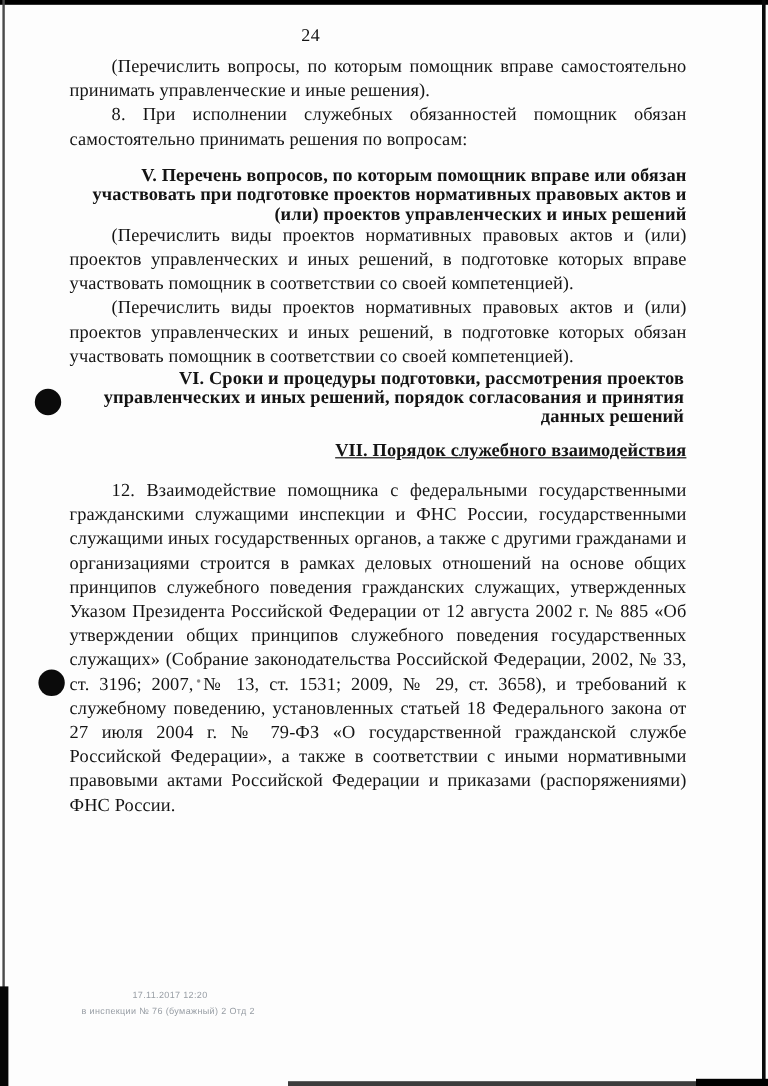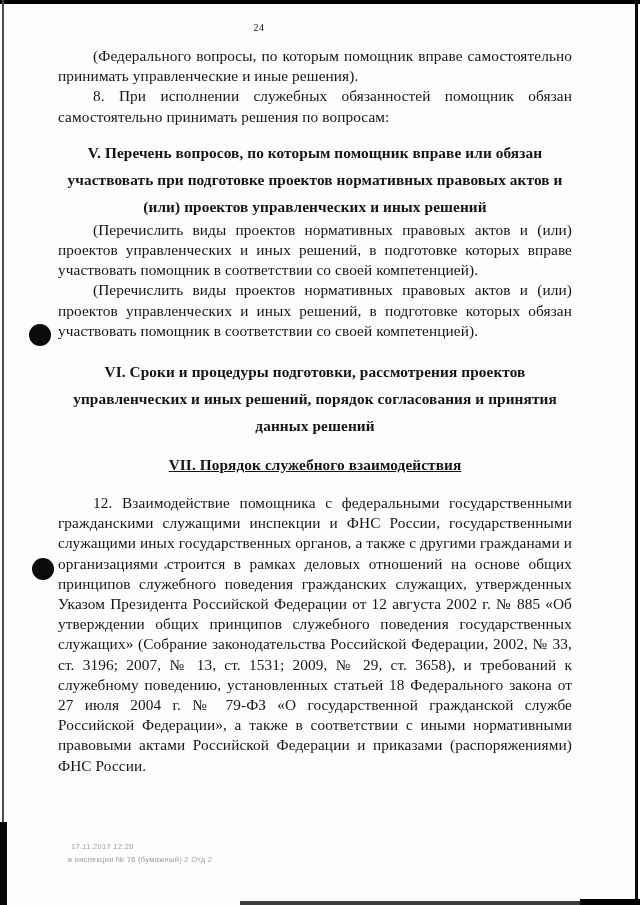--- a/index.html
+++ b/index.html
@@ -22,48 +22,48 @@
   .edge-right  { right: 2px; top: 0; width: 3px; height: 905px; background: #0a0a0a; }
   .edge-left-thin { left: 2px; top: 0; width: 2px; height: 905px; background: #4a4a4a; }
   .edge-left-thick { left: 0; top: 822px; width: 7px; height: 83px; background: #060606; }
   .edge-bottom-gray { left: 240px; bottom: 0; width: 345px; height: 4px; background: #3c3c3c; }
   .edge-bottom-black { left: 580px; bottom: 0; width: 60px; height: 6px; background: #000; }
 
   .pagenum {
     position: absolute;
     top: 22px; left: 0; width: 518px;
     text-align: center;
-    font-size: 10px;
+    font-size: 15px;
     letter-spacing: 0.5px;
   }
 
   .content {
     position: absolute;
     top: 46px;
     left: 58px;
     width: 514px;
     font-size: 15.3px;
     line-height: 20.2px;
     letter-spacing: 0.1px;
   }
   .para {
     text-align: justify;
     text-indent: 35px;
     margin: 0;
   }
   .para:after { content: ""; display: inline-block; width: 0; }
   .heading {
     font-weight: bold;
-    text-align: center;
+    text-align: right;
     text-indent: 0;
-    line-height: 27px;
+    line-height: 16px;
     margin: 0 auto;
   }
   .h-v   { margin-top: 12px; max-width: 514px; }
-  .h-vi  { margin-top: 17px; max-width: 510px; }
+  .h-vi  { max-width: 510px; }
   .h-vii { margin-top: 12px; text-decoration: underline; }
   .mt-block { margin-top: 20px; }
   .mt-para  { margin-top: 14px; }
   .mt-12    { margin-top: 15px; }
 
   
   .hole {
     position: absolute;
     background: #0b0b0b;
     border-radius: 50%;
@@ -76,28 +76,29 @@
     left: 164px; top: 566px;
     width: 3px; height: 3px;
     background: #8a8a8a;
     border-radius: 50%;
   }
 
   
   .stamp {
     position: absolute;
     left: 68px;
-    top: 840px;
+    top: 823px;
     font-family: "Liberation Sans", sans-serif;
     font-size: 7.5px;
     line-height: 13px;
     color: #979da4;
     filter: blur(0.4px);
     letter-spacing: 0.3px;
     white-space: nowrap;
+    text-align: center;
   }
   .stamp .l1 { padding-left: 3px; }
 </style>
 </head>
 <body>
 
 <div class="sheet">
 
   <div class="edge edge-top"></div>
   <div class="edge edge-right"></div>
@@ -106,21 +107,21 @@
   <div class="edge edge-bottom-gray"></div>
   <div class="edge edge-bottom-black"></div>
 
   <div class="hole hole-1"></div>
   <div class="hole hole-2"></div>
   <div class="speck"></div>
 
   <div class="pagenum">24</div>
 
   <div class="content">
-    <p class="para">(Федерального вопросы, по которым помощник вправе самостоятельно принимать управленческие и иные решения).</p>
+    <p class="para">(Перечислить вопросы, по которым помощник вправе самостоятельно принимать управленческие и иные решения).</p>
     <p class="para">8. При исполнении служебных обязанностей помощник обязан самостоятельно принимать решения по вопросам:</p>
 
     <p class="heading h-v">V. Перечень вопросов, по которым помощник вправе или обязан участвовать при подготовке проектов нормативных правовых актов и (или) проектов управленческих и иных решений</p>
 
     <p class="para">(Перечислить виды проектов нормативных правовых актов и (или) проектов управленческих и иных решений, в подготовке которых вправе участвовать помощник в соответствии со своей компетенцией).</p>
     <p class="para">(Перечислить виды проектов нормативных правовых актов и (или) проектов управленческих и иных решений, в подготовке которых обязан участвовать помощник в соответствии со своей компетенцией).</p>
 
     <p class="heading h-vi">VI. Сроки и процедуры подготовки, рассмотрения проектов управленческих и иных решений, порядок согласования и принятия данных решений</p>
 
 

